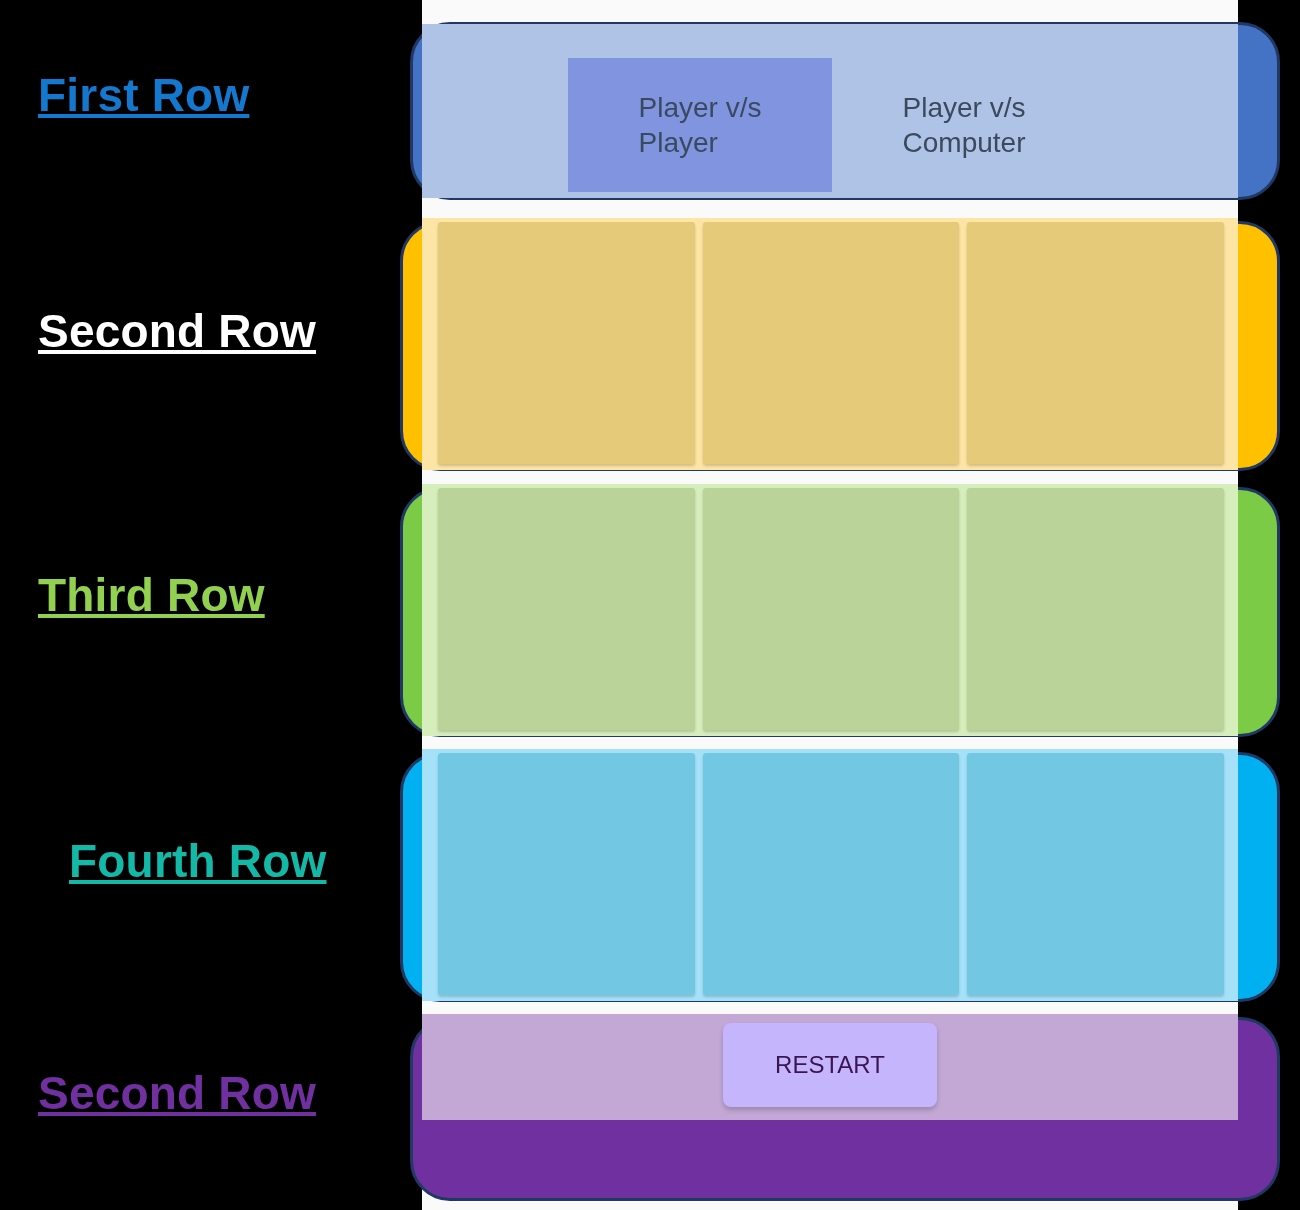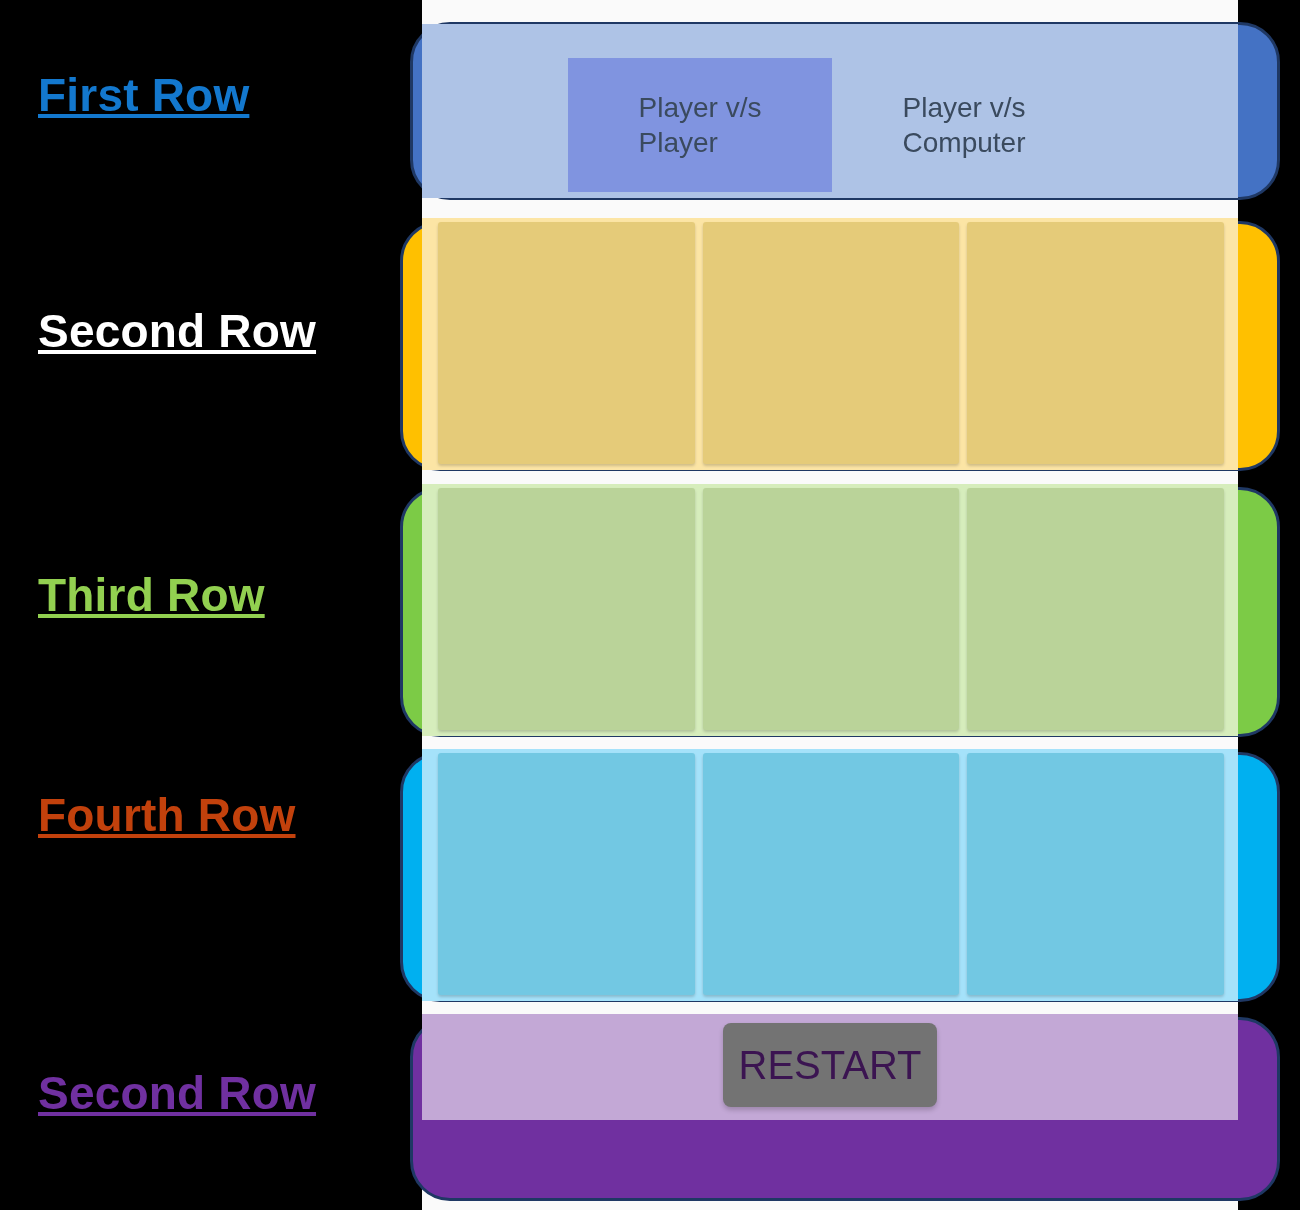--- a/index.html
+++ b/index.html
@@ -86,40 +86,40 @@
   .mode-btn.unselected {
     background: transparent;
   }
 
   
   .restart-btn {
     position: absolute;
     display: flex;
     align-items: center;
     justify-content: center;
-    font-size: 40px;
+    font-size: 24px;
     color: #3B1451;
-    background: #737373;
+    background: #c4b5fd;
     border-radius: 8px;
     box-shadow: 0 3px 5px rgba(0,0,0,0.2);
     box-sizing: border-box;
   }
 </style>
 </head>
 <body>
 
 <div id="stage">
 
   <div class="white-column" style="left:422px; top:0px; width:816px; height:1210px;"></div>
 
   <div id="labels">
       <div class="row-label" style="top: 72px; color: rgb(19, 120, 206);">First Row</div>
       <div class="row-label" style="top: 308px; color: #ffffff;">Second Row</div>
       <div class="row-label" style="top: 572px; color: rgb(146, 208, 80); text-align: center;">Third Row</div>
-      <div class="row-label" style="top: 792px; color: #c2410c;">Fourth Row</div>
+      <div class="row-label" style="top: 838px; color: #14b8a6; margin-left: 31px;">Fourth Row</div>
       <div class="row-label" style="top: 1070px; color: rgb(112, 48, 160);">Second Row</div>
     </div>
 
   <div id="rows">
       <div class="row-outer" style="left: 410px; top: 22px; width: 870px; height: 178px; background: rgb(68, 114, 196);"></div>
       <div class="row-inner" style="left: 422px; top: 24px; width: 816px; height: 174px; background: rgb(174, 195, 230);"></div>
       <div class="mode-wrap" style="left: 568px; top: 58px; width: 528px; height: 134px;">
         <div class="mode-btn selected" style="width: 264px;">Player v/s
 Player</div>
         <div class="mode-btn unselected" style="width: 264px;">Player v/s

